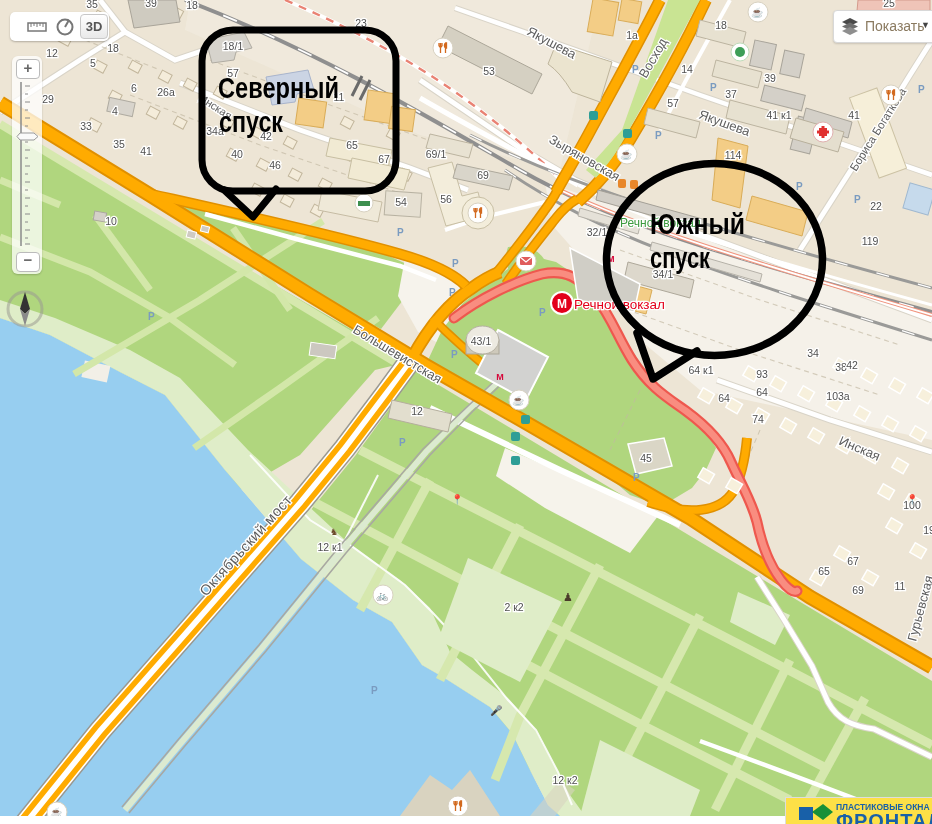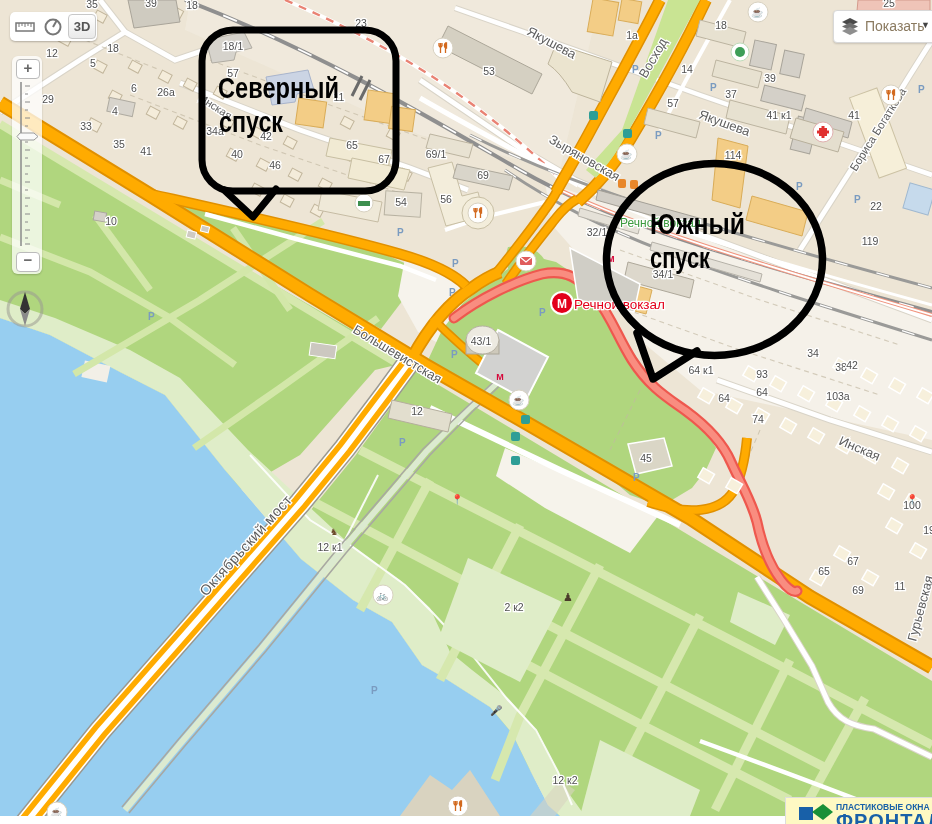--- a/index.html
+++ b/index.html
@@ -549,21 +549,21 @@
 <polyline points="637,333 653,379 697,351" stroke-width="7.5" stroke-linejoin="round" stroke-linecap="round"></polyline>
 <g stroke="none" fill="#000000" font-family="Liberation Sans, sans-serif" font-weight="bold" font-size="29">
 <text x="650" y="234" textLength="95" lengthAdjust="spacingAndGlyphs">Южный</text>
 <text x="650" y="268" textLength="60" lengthAdjust="spacingAndGlyphs">спуск</text>
 </g>
 </g>
 
 <rect x="0" y="816" width="932" height="8" fill="#ffffff"></rect>
 </svg>
 
-<div style="position:absolute;left:10px;top:12px;width:87px;height:29px;background:#FFFFFF;border-radius:5px;box-shadow:0 1px 2px rgba(0,0,0,0.25);display:flex;align-items:center;">
+<div style="position:absolute;left:10px;top:12px;width:87px;height:29px;background:#FFFFFF;border-radius:5px;box-shadow:0 1px 2px rgba(0,0,0,0.25);display:flex;align-items:center;padding-left:12px;">
 
 <svg width="26" height="18" style="position:static;margin-left:4px;">
         <rect x="2" y="5" width="18" height="8" fill="none" stroke="#777777" stroke-width="1.5"></rect>
         <path d="M5,5 L5,9 M8,5 L8,8 M11,5 L11,9 M14,5 L14,8 M17,5 L17,9" stroke="#777777" stroke-width="1"></path>
       </svg>
 
 <svg width="22" height="22" style="position:static;margin-left:2px;">
         <circle cx="11" cy="11" r="7.5" fill="none" stroke="#777777" stroke-width="2"></circle>
         <path d="M11,11 L15,4" stroke="#777777" stroke-width="2"></path>
       </svg>
@@ -613,21 +613,21 @@
 <svg width="16" height="17" style="position:absolute;left:8px;top:7px;">
 <polygon points="8,0 16,4 8,8 0,4" fill="#4A4A4A"></polygon>
 <polygon points="8,4.5 16,8.5 8,12.5 0,8.5" fill="#6E6E6E"></polygon>
 <polygon points="8,9 16,13 8,17 0,13" fill="#8E8E8E"></polygon>
 </svg>
 <span style="position:absolute;left:31px;top:7px;font:14px 'Liberation Sans',sans-serif;color:#8A7A60;">Показать</span>
 <span style="position:absolute;left:87px;top:9px;font:9px 'Liberation Sans',sans-serif;color:#444;">▼</span>
 </div>
 
 
-<div style="position:absolute;left:785px;top:797px;width:147px;height:27px;background:#fef9c3;border-top:1px solid #DDD;border-left:1px solid #DDD;">
+<div style="position:absolute;left:785px;top:797px;width:147px;height:27px;background:#fde047;border-top:1px solid #DDD;border-left:1px solid #DDD;">
 <svg width="34" height="18" style="position:absolute;left:13px;top:5px;">
 <rect x="0" y="4" width="14" height="13" fill="#1860A8"></rect>
 <polygon points="13,9 24,1 34,9 24,17" fill="#189038"></polygon>
 </svg>
 <span style="position:absolute;left:50px;top:4px;font:bold 8.5px 'Liberation Sans',sans-serif;color:#1860A8;">ПЛАСТИКОВЫЕ ОКНА</span>
 <span style="position:absolute;left:50px;top:12px;font:bold 20px 'Liberation Sans',sans-serif;color:#1860A8;letter-spacing:1px;">ФРОНТАЛ</span>
 </div>
 </div>
 
 </body></html>

